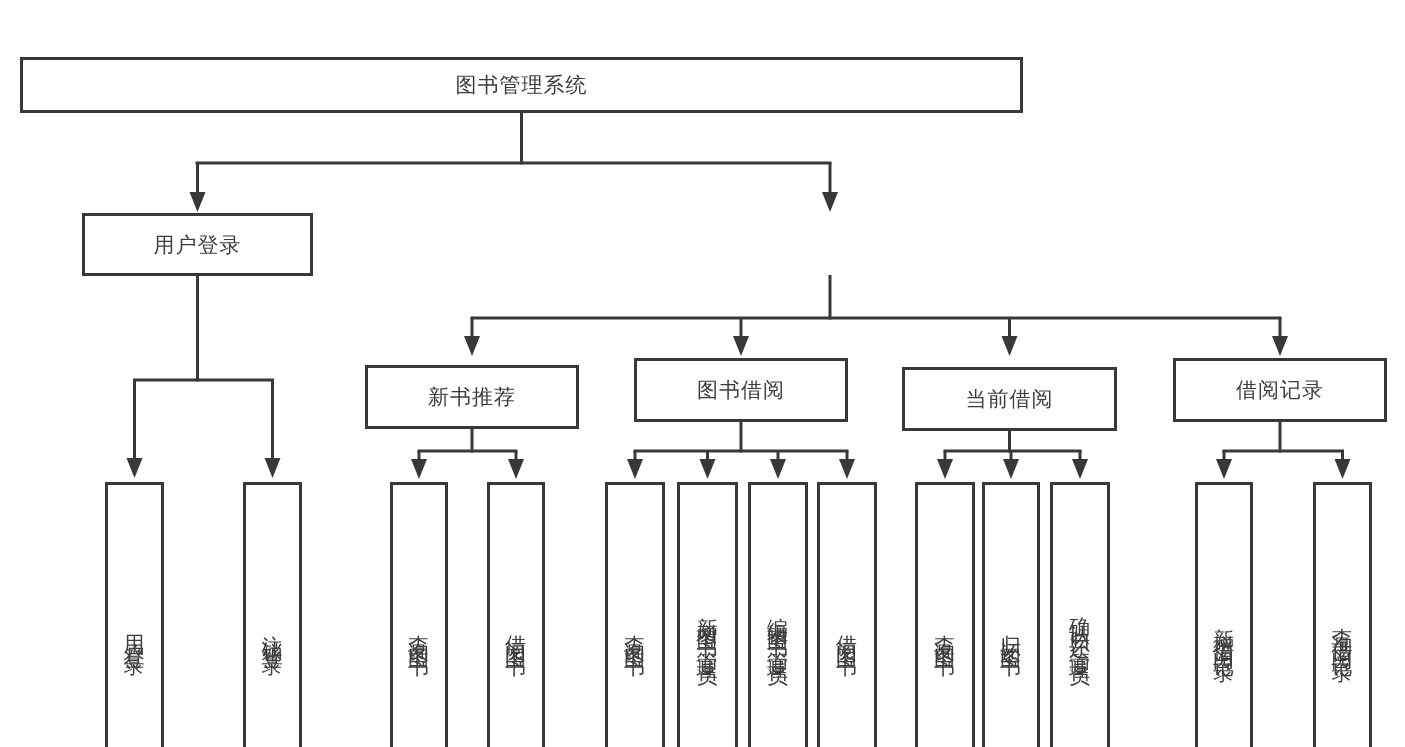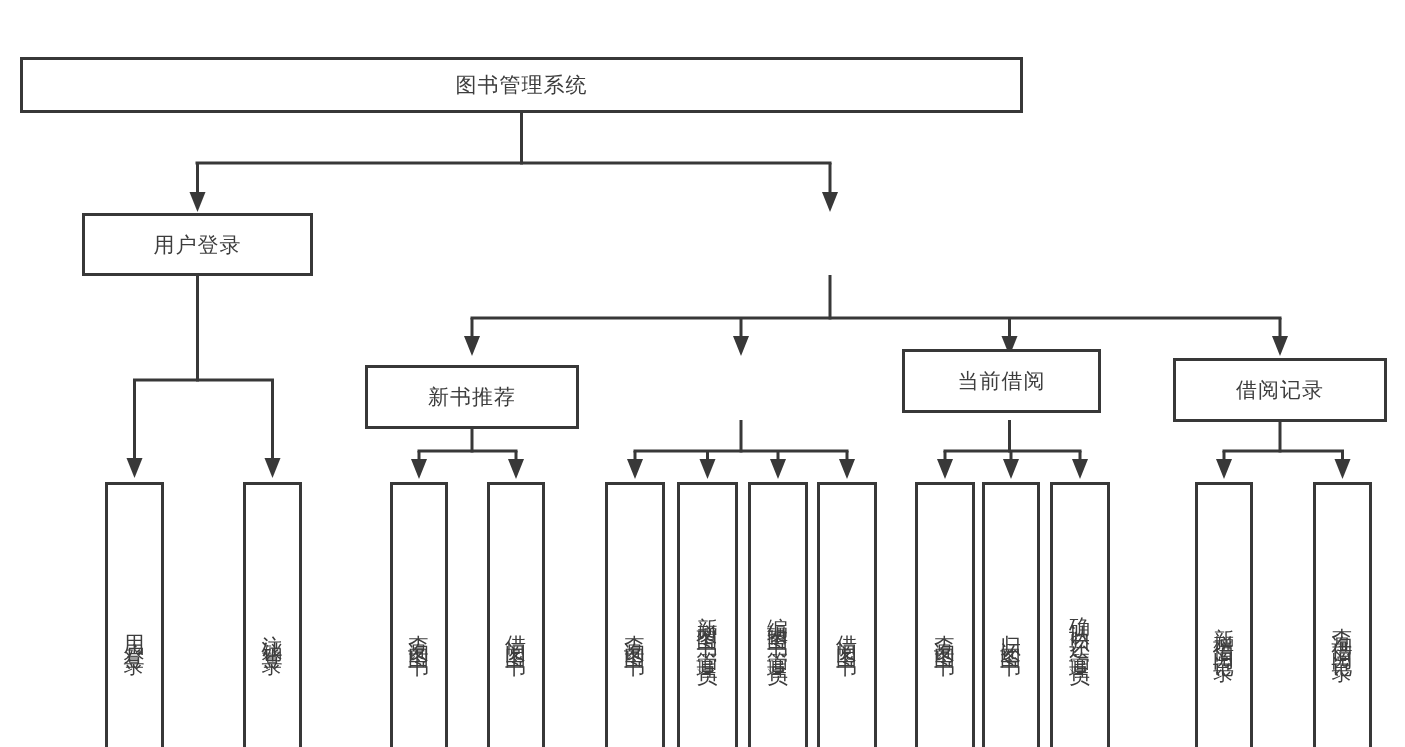--- a/index.html
+++ b/index.html
@@ -111,21 +111,24 @@
     <span>图书管理系统</span>
   </div>
 
   <div class="node" style="left:82px;top:168px;width:231px;height:63px">
     <span>用户登录</span>
   </div>
 
   <div class="node" style="left:365px;top:320px;width:214px;height:64px">
     <span>新书推荐</span>
   </div>
-  <div class="node" style="left:902px;top:304px;width:199px;height:64px">
+  <div class="node" style="left:634px;top:313px;width:214px;height:64px">
+    <span>图书借阅</span>
+  </div>
+  <div class="node" style="left:902px;top:322px;width:215px;height:64px">
     <span>当前借阅</span>
   </div>
   <div class="node" style="left:1173px;top:313px;width:214px;height:64px">
     <span>借阅记录</span>
   </div>
 
   <div class="node leaf" style="left:105px;top:437px;width:59px;height:299px">
     <span>用户登录</span>
   </div>
   <div class="node leaf" style="left:243px;top:437px;width:59px;height:299px">

